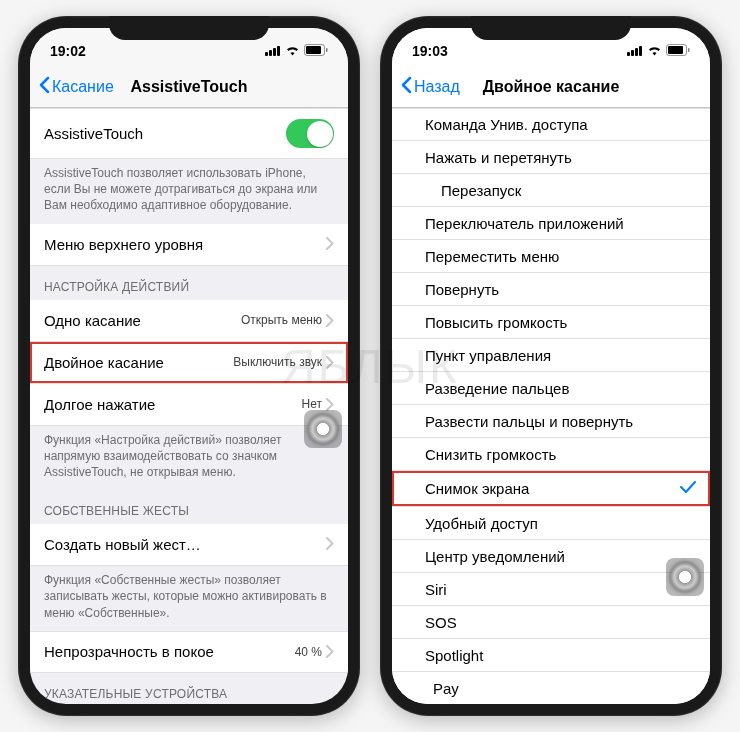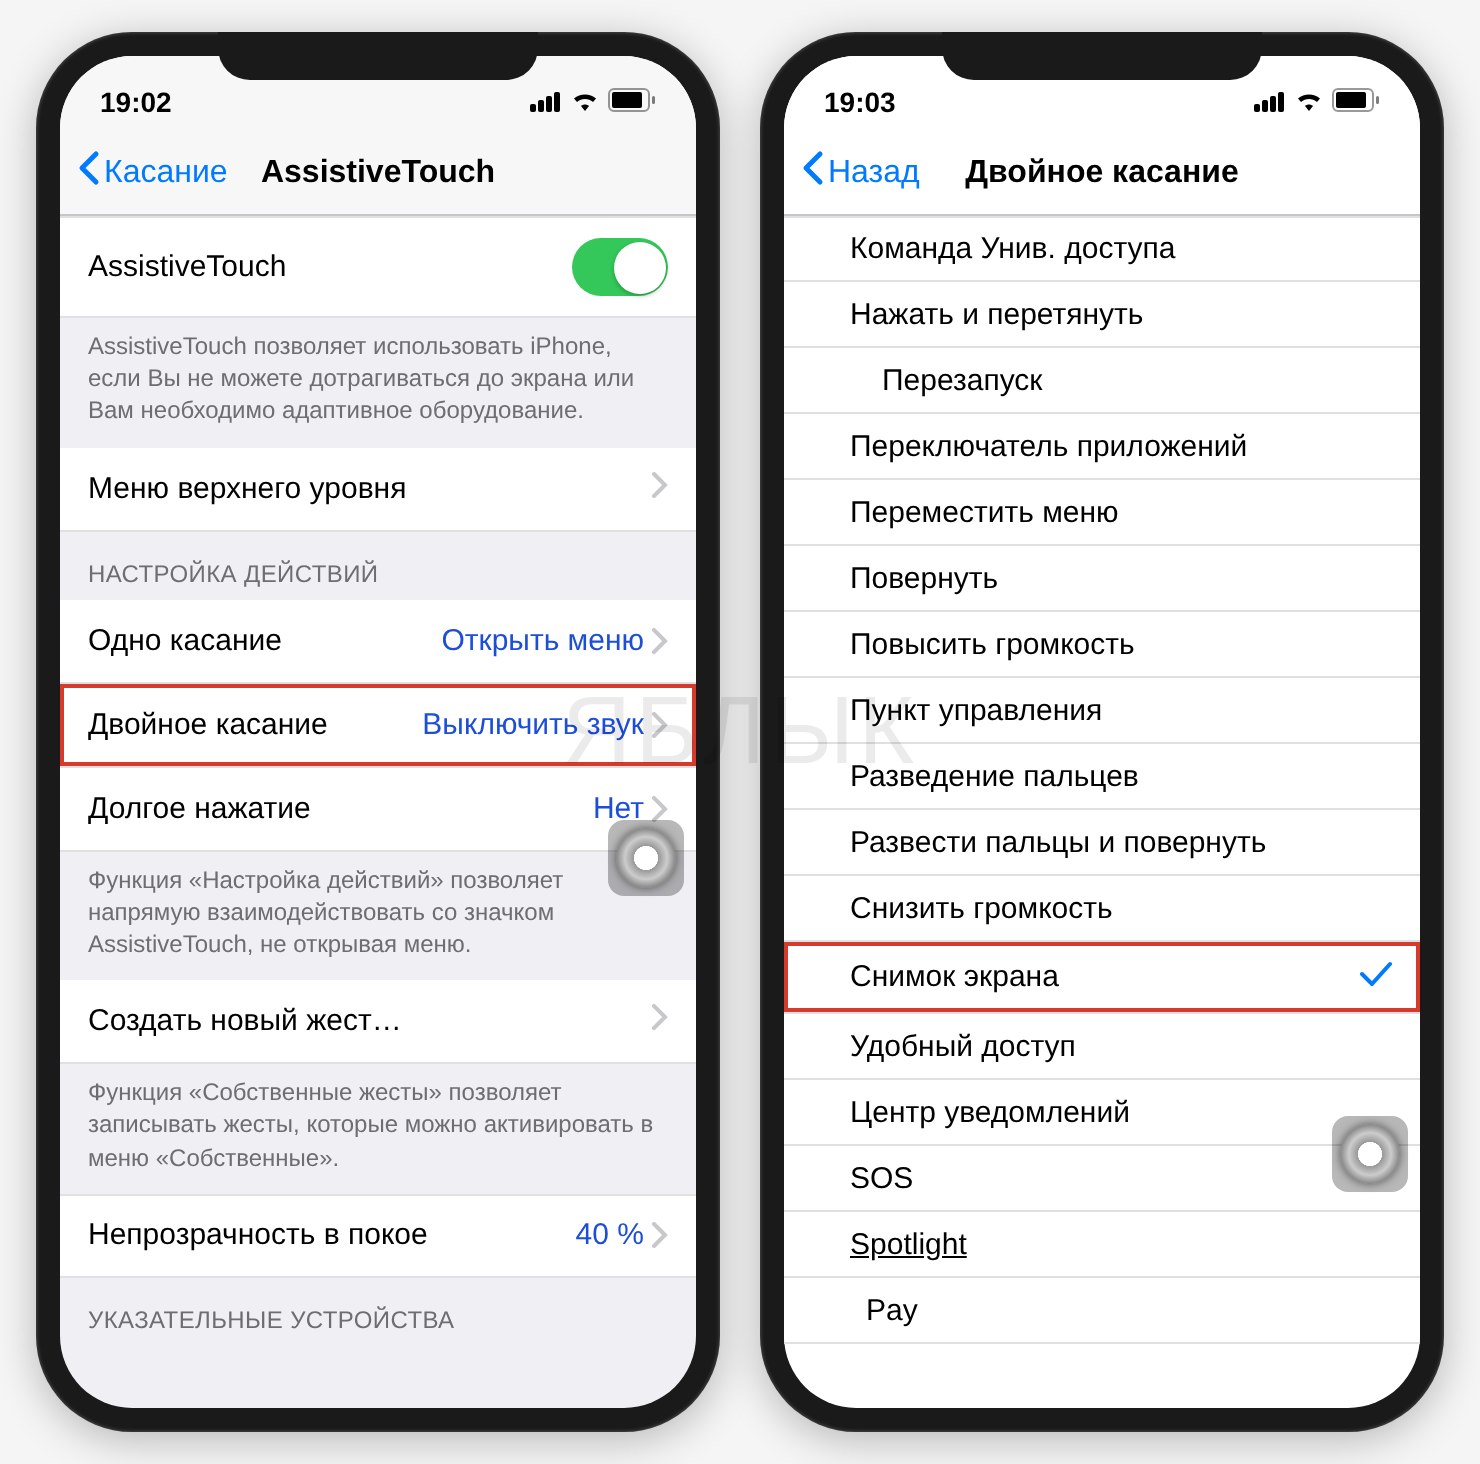--- a/index.html
+++ b/index.html
@@ -100,21 +100,21 @@
     padding: 10px 14px;
     display: flex;
     align-items: center;
     justify-content: space-between;
     border-bottom: 0.5px solid #e0e0e2;
     font-size: 15px;
     color: #000;
     position: relative;
   }
   .cell:first-of-type { border-top: 0.5px solid #e0e0e2; }
-  .cell .value { color: #1d4ed8; font-size: 15px; display: flex; align-items: center; gap: 4px; }
+  .cell .value { color: #404040; font-size: 12px; display: flex; align-items: center; gap: 4px; }
   .cell .left-wrap { display: flex; align-items: center; gap: 8px; margin-left: 19px; }
   .chevron { color: #c7c7cc; }
   .section-header {
     font-size: 12px;
     color: #6d6d72;
     padding: 14px 14px 6px;
     text-transform: uppercase;
     letter-spacing: 0.2px;
   }
   .section-footer {
@@ -238,20 +238,21 @@
         <span>Долгое нажатие</span>
         <span class="value">
             <span>Нет</span>
             <svg width="8" height="13" viewBox="0 0 8 13">
               <path d="M1 1 L6.5 6.5 L1 12" stroke="#c7c7cc" stroke-width="2" fill="none" stroke-linecap="round"></path>
             </svg>
           </span>
       </div>
       <div class="section-footer">Функция «Настройка действий» позволяет напрямую взаимодействовать со значком AssistiveTouch, не открывая меню.</div>
 
+      <div class="section-header">СОБСТВЕННЫЕ ЖЕСТЫ</div>
       <div class="cell">
         <span>Создать новый жест…</span>
         <span class="chevron"><svg width="8" height="13" viewBox="0 0 8 13">
               <path d="M1 1 L6.5 6.5 L1 12" stroke="#c7c7cc" stroke-width="2" fill="none" stroke-linecap="round"></path>
             </svg></span>
       </div>
       <div class="section-footer">Функция «Собственные жесты» позволяет записывать жесты, которые можно активировать в меню «Собственные».</div>
 
       <div class="cell" style="border-top:0.5px solid #e0e0e2">
         <span>Непрозрачность в покое</span>
@@ -374,24 +375,29 @@
             <span>Удобный доступ</span>
           </span>
         </div>
         <div class="cell" style="min-height: 33px; padding: 7px 14px;">
           <span class="left-wrap">
             <span>Центр уведомлений</span>
           </span>
         </div>
         <div class="cell" style="min-height: 33px; padding: 7px 14px;">
           <span class="left-wrap">
+            <span>Siri</span>
+          </span>
+        </div>
+        <div class="cell" style="min-height: 33px; padding: 7px 14px;">
+          <span class="left-wrap">
             <span>SOS</span>
           </span>
         </div>
-        <div class="cell" style="min-height: 33px; padding: 7px 14px; text-decoration: underline;">
+        <div class="cell" style="min-height: 33px; padding: 7px 14px;">
           <span class="left-wrap">
             <span>Spotlight</span>
           </span>
         </div>
         <div class="cell" style="min-height: 33px; padding: 7px 14px;">
           <span class="left-wrap">
             <span></span>
             <span>Pay</span>
           </span>
         </div>

